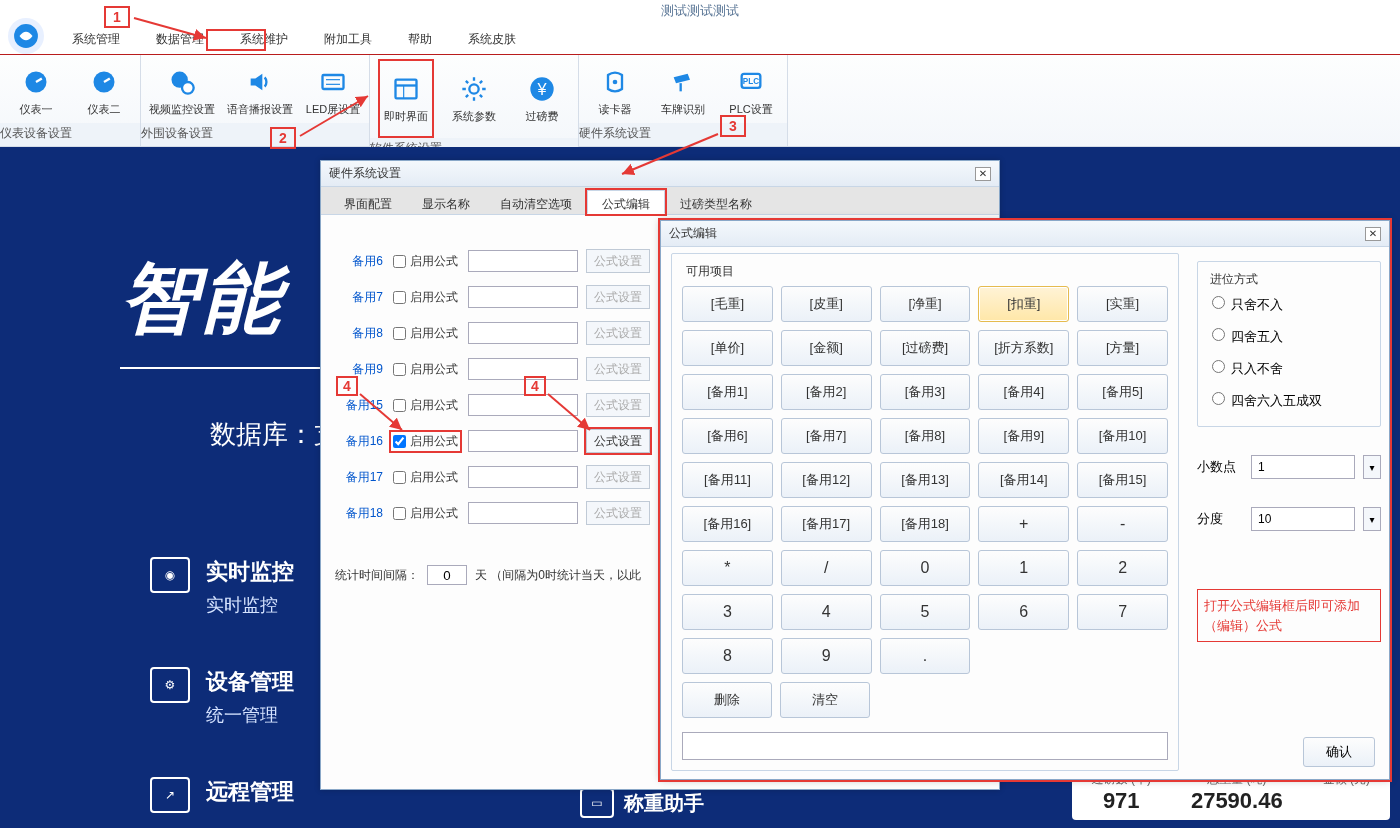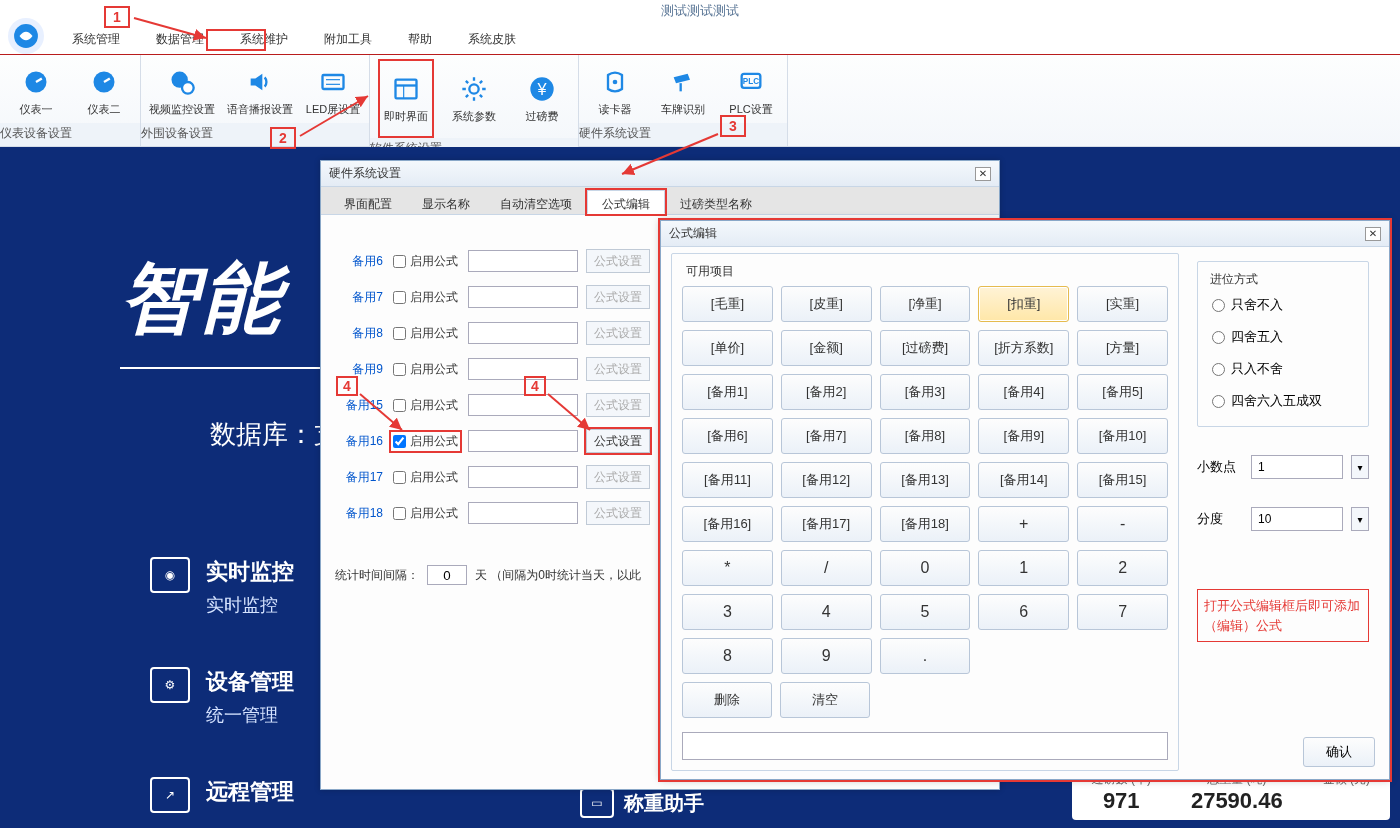--- a/index.html
+++ b/index.html
@@ -56,34 +56,34 @@
   .frow.highlight .btn { outline:2px solid #e53935; color:#333;}
   .cbwrap{ display:flex; align-items:center; gap:4px; padding:0 2px;}
 
   .dlg1-stat { margin-top: 40px; display:flex; align-items:center; gap:8px; font-size:12px; color:#333;}
   .dlg1-stat input { width:40px; height:20px; text-align:center; border:1px solid #aab;}
 
   
   .dlg2 { position: absolute; top: 220px; left: 660px; width: 730px; height: 560px; background: #fdfdfd; border: 1px solid #8aa8c8; box-shadow: 0 0 8px rgba(0,0,0,.25); outline:2px solid #e53935; }
   .dlg2-body { display:flex; height: calc(100% - 26px); }
   .dlg2-left { flex:1; padding: 6px 10px 10px 10px; }
-  .dlg2-right { width: 200px; padding: 14px 20px 10px 8px; position:relative; }
+  .dlg2-right { width: 200px; padding: 14px 8px 10px 8px; position:relative; }
   .fieldset { border:1px solid #c8d6e6; border-radius:2px; padding: 10px; }
   .fieldset-label { font-size:12px; color:#333; margin-top:-18px; background:#fdfdfd; display:inline-block; padding:0 4px;}
   .btn-grid { display:grid; grid-template-columns: repeat(5, 1fr); gap: 8px; margin-top:6px;}
   .kbtn { height: 36px; background: linear-gradient(#fdfdfd,#ebf1f8); border:1px solid #b8c6d8; border-radius:3px; font-size:13px; color:#333; cursor:pointer; display:flex; align-items:center; justify-content:center;}
   .kbtn.active { background:linear-gradient(#fff3d6,#ffe7a8); border-color:#e5bb4f; box-shadow:inset 0 0 0 1px #fff;}
   .kbtn.op { font-size:16px;}
   .ops-row{ display:grid; grid-template-columns: repeat(5,1fr); gap:8px; margin-top:8px;}
   .delrow{ display:flex; gap:8px; margin-top:8px;}
   .delrow .kbtn{ width: 90px;}
   .formula-input { width: 100%; height: 28px; margin-top: 14px; border:1px solid #aab; padding:0 6px;}
 
   .radio-group { display:flex; flex-direction:column; gap:14px; margin-top:8px; padding-left:6px;}
-  .radio-item { display:flex; align-items:center; gap:6px; font-size:13px; }
+  .radio-item { display:flex; gap:6px; font-size:13px; }
   .radio-item input{ width:13px; height:13px;}
   .spin-row { display:flex; align-items:center; gap:8px; margin-top:28px;}
   .spin-row .slbl{ width:46px; font-size:13px;}
   .spin-row .sval{ flex:1; height:24px; border:1px solid #aab; display:flex; align-items:center; padding:0 6px; background:#fff;}
   .spin-row .spinbtn{ width:18px; height:24px; border:1px solid #aab; background:#f4f7fb; cursor:pointer; font-size:10px;}
   .hint { color:#e53935; font-size:13px; border:1px solid #e53935; padding:6px; margin-top:58px; line-height:1.5;}
   .ok-btn { position:absolute; bottom:12px; right:14px; width:72px; height:30px; background:linear-gradient(#fdfdfd,#ebf1f8); border:1px solid #b8c6d8; border-radius:3px; cursor:pointer; font-size:13px;}
 
   
   .anno { position:absolute; border:2px solid #e53935; color:#e53935; font-size:14px; display:flex; align-items:center; justify-content:center; font-weight:bold; pointer-events:none;}

